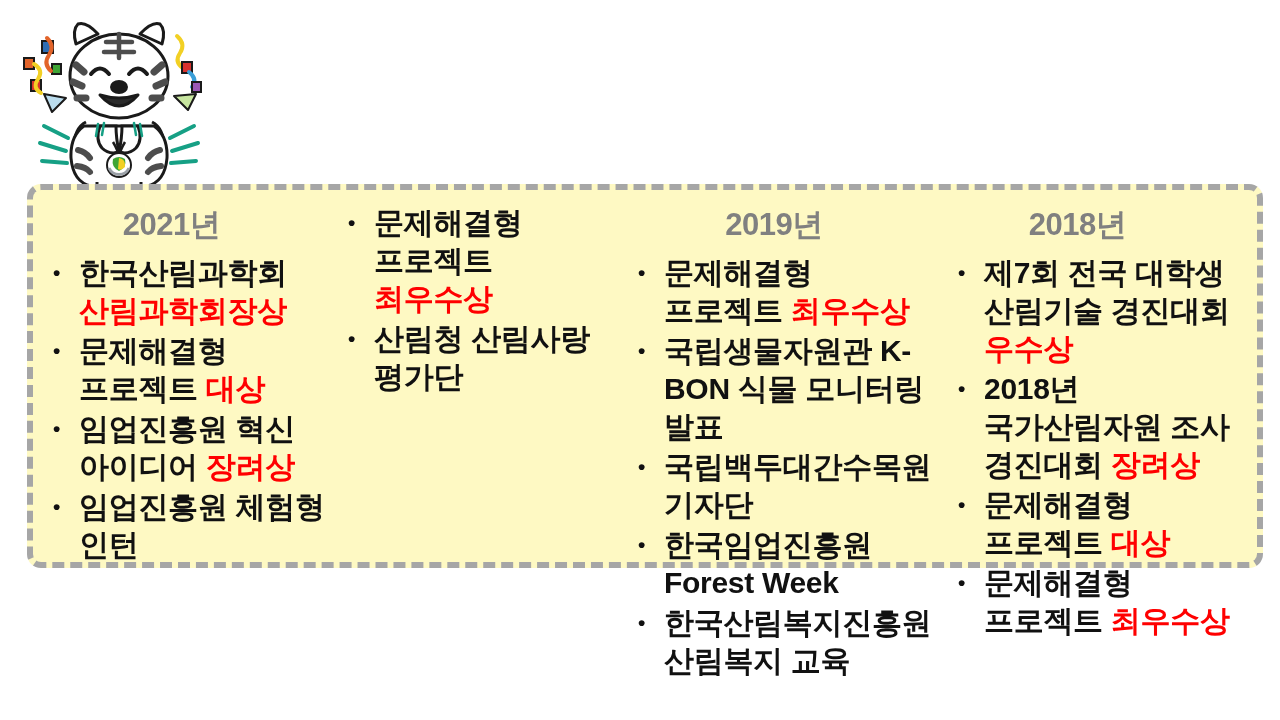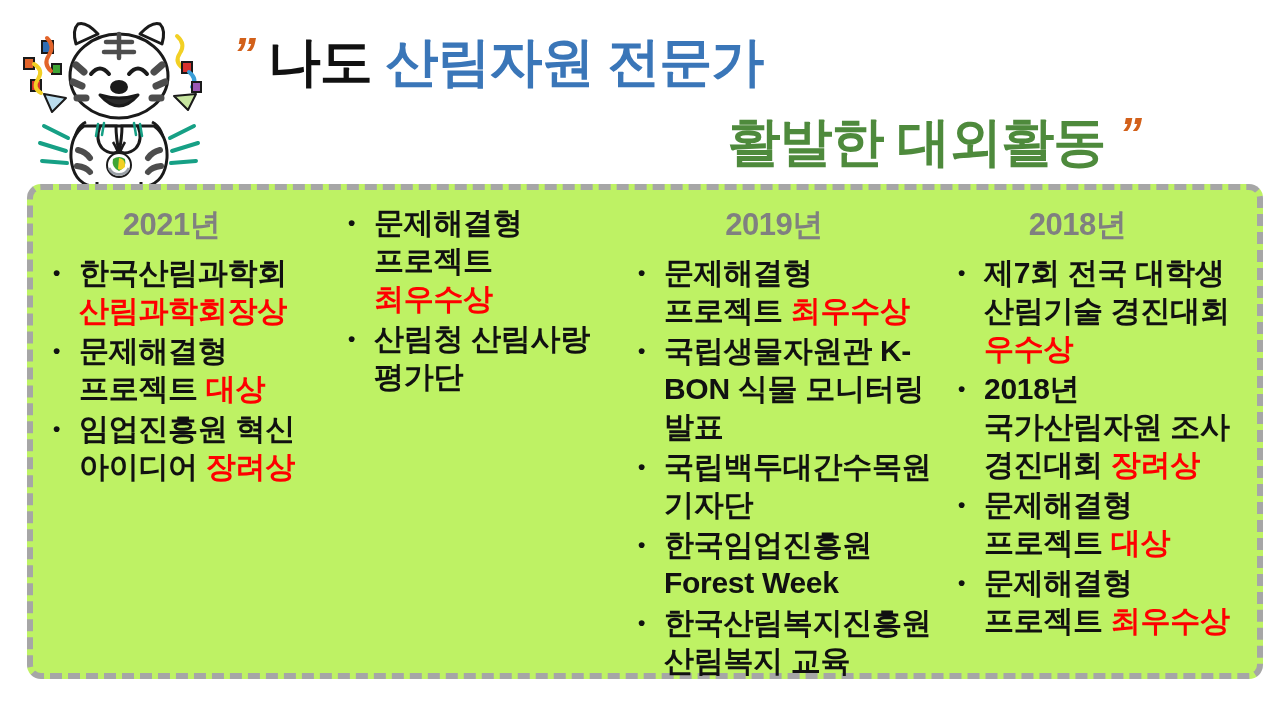--- a/index.html
+++ b/index.html
@@ -59,22 +59,22 @@
   .t-black { color: #111111; }
   .t-blue  { color: #3A76B8; }
   .t-green { color: #4E8A3C; }
 
   
   #panel {
     position: absolute;
     left: 27px;
     top: 184px;
     width: 1236px;
-    height: 495px;
-    background: #bef264;
+    height: 384px;
+    background: #fef9c3;
     border: 6px dashed #A6A6A6;
     border-radius: 14px;
   }
 
   #columns {
     display: flex;
     width: 100%;
     height: 100%;
     padding: 14px 6px 10px 6px;
   }
@@ -211,40 +211,31 @@
         <path d="M77 64 q9 -11 18 0" fill="none" stroke="#1A1A1A" stroke-width="4" stroke-linecap="round"></path>
         <path d="M115 64 q9 -11 18 0" fill="none" stroke="#1A1A1A" stroke-width="4" stroke-linecap="round"></path>
 
         <ellipse cx="105" cy="77" rx="9" ry="7" fill="#1A1A1A"></ellipse>
 
         <path d="M86 85 q19 22 38 0 q-19 6 -38 0z" fill="#2B2B2B" stroke="#1A1A1A" stroke-width="3" stroke-linejoin="round"></path>
       </g>
     </svg>
   </div>
 
-  <div id="title-block">
-    <div class="title-line title-line-1">
-      <span class="quote-mark">”</span>
-      <span class="t-black">나도 </span><span class="t-blue">산림자원 전문가</span>
-    </div>
-    <div class="title-line title-line-2">
-      <span class="t-green">활발한 대외활동</span>
-      <span class="quote-mark">”</span>
-    </div>
-  </div>
 
   <div id="panel">
     <div id="columns">
 
       <div class="column c1">
         <div class="year-head">2021년</div>
         <ul class="bullet-list">
           <li class="bullet-item"><span>한국산림과학회 </span><span class="hl">산림과학회장상</span></li>
           <li class="bullet-item"><span>문제해결형 프로젝트 </span><span class="hl">대상</span></li>
           <li class="bullet-item"><span>임업진흥원 혁신 아이디어 </span><span class="hl">장려상</span></li>
+          <li class="bullet-item"><span>임업진흥원 체험형 인턴</span><span class="hl"></span></li>
         </ul>
       </div>
 
       <div class="column c2">
         <ul class="bullet-list">
           <li class="bullet-item"><span>문제해결형 프로젝트 </span><span class="hl">최우수상</span></li>
           <li class="bullet-item"><span>산림청 산림사랑 평가단</span><span class="hl"></span></li>
         </ul>
       </div>
 

